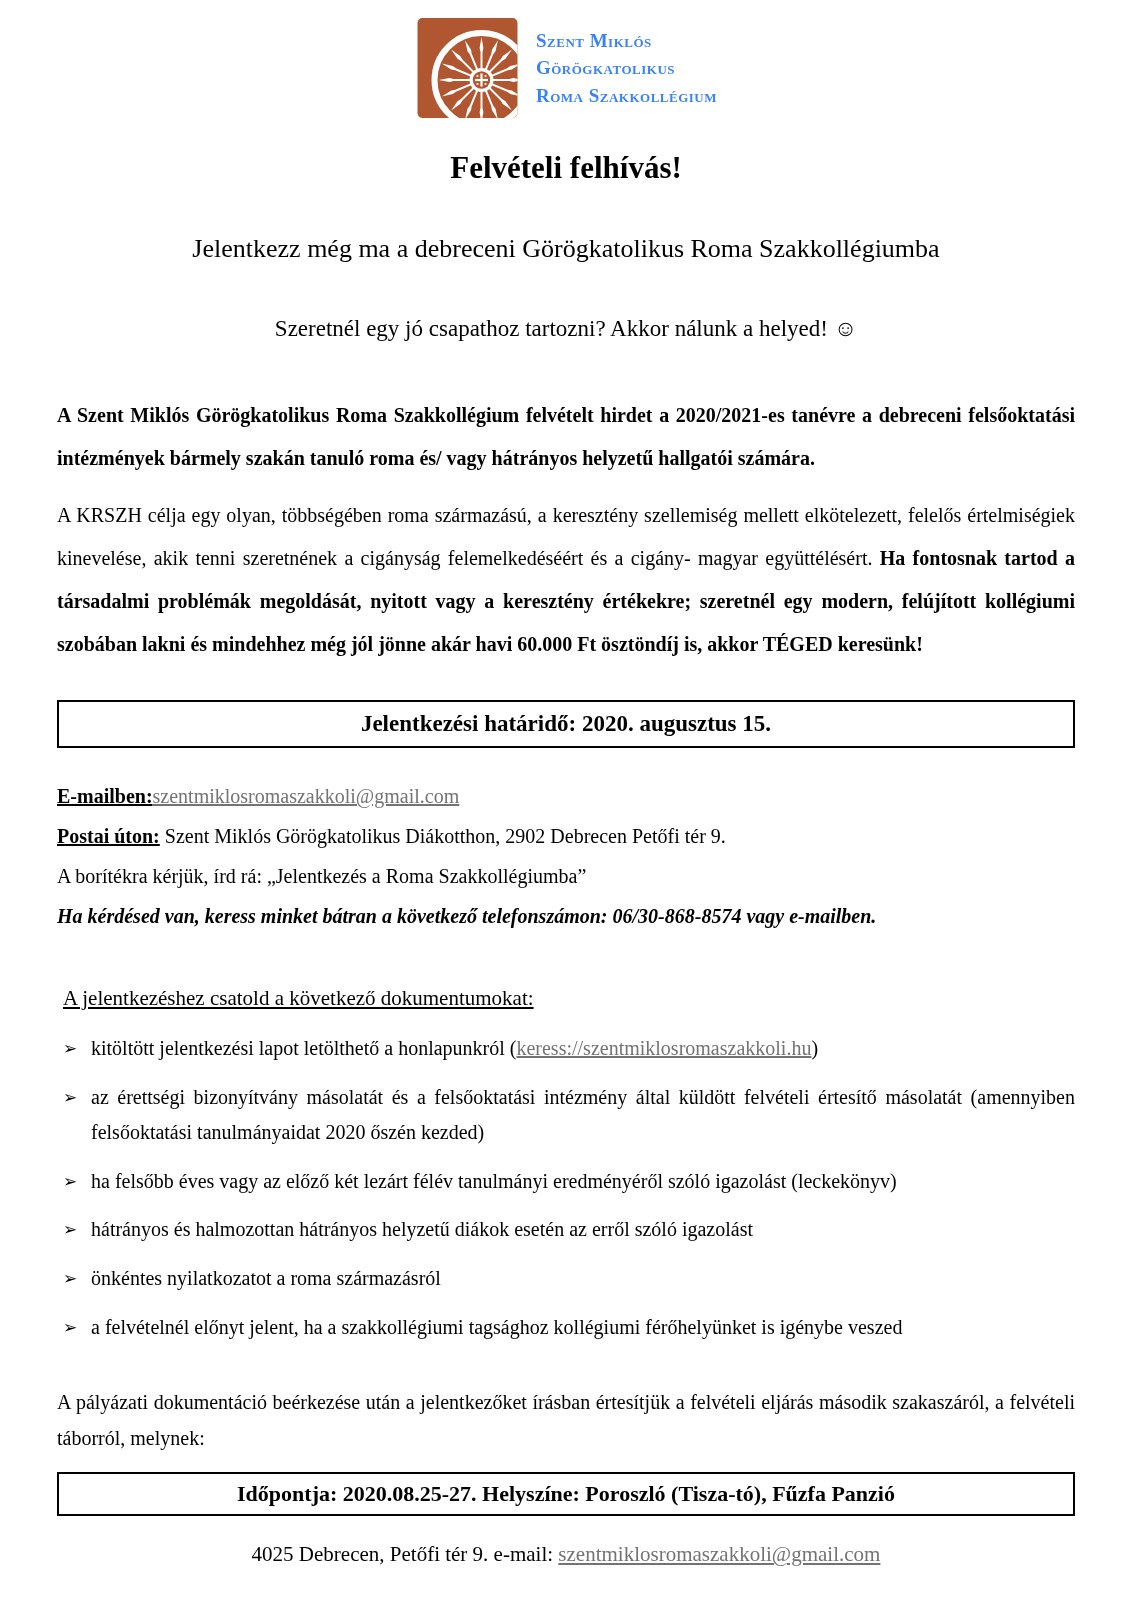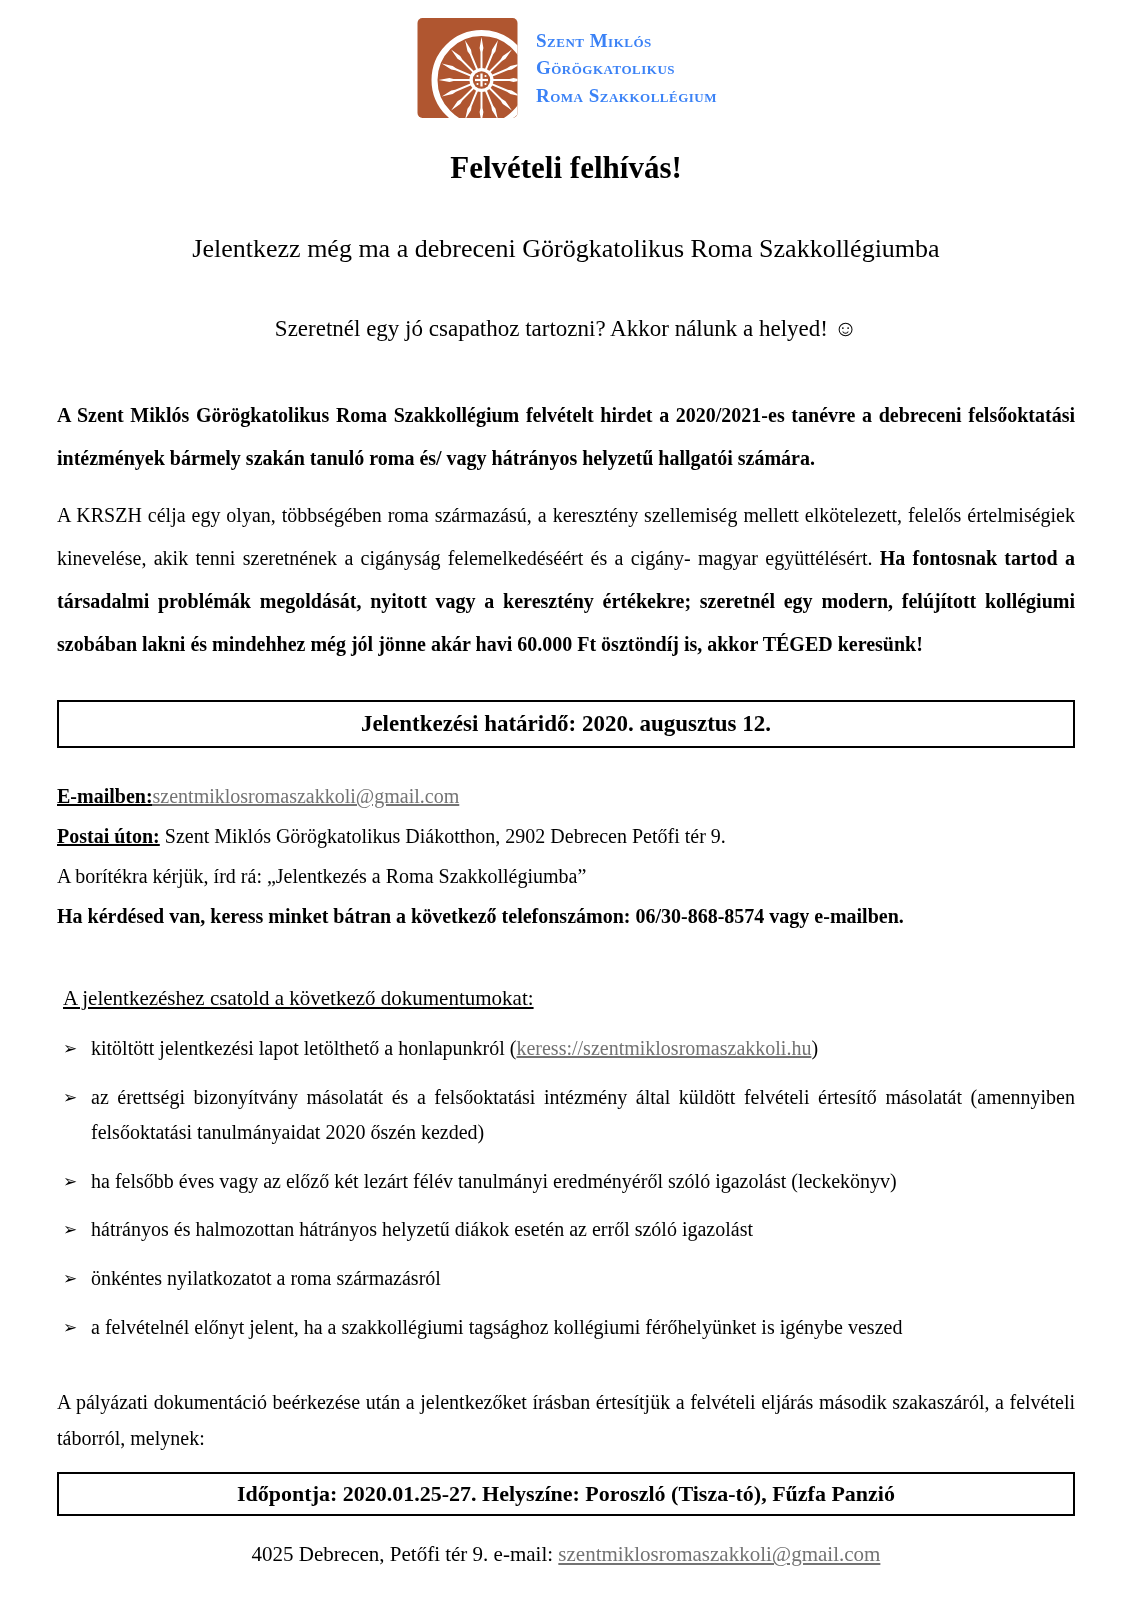--- a/index.html
+++ b/index.html
@@ -39,21 +39,21 @@
     padding:9px 10px;
     text-align:center;
     font-size:23px;
     font-weight:bold;
   }
 
   
   .contact { margin-top:28px; font-size:20px; line-height:2.0; }
   .contact .row { margin:0; }
   .label-u { font-weight:bold; text-decoration:underline; }
-  .bold-line { font-weight:bold; }
+  .bold-line { font-weight:bold;font-style:italic; }
   a.link { color:#737373; text-decoration:underline; cursor:pointer;margin-top:23px; }
 
   
   .docs-heading {
     margin-top:50px;
     padding-left:6px;
     font-size:21px; font-weight:normal; text-decoration:underline;
   }
   .bullets { margin-top:20px; }
   .bullet { display:flex; font-size:20px; line-height:1.78; margin-bottom:13px; }
@@ -118,21 +118,21 @@
     </div>
 
     <div class="doc-title">Felvételi felhívás!</div>
     <div class="doc-subtitle">Jelentkezz még ma a debreceni Görögkatolikus Roma Szakkollégiumba</div>
     <div class="doc-tagline">Szeretnél egy jó csapathoz tartozni? Akkor nálunk a helyed! ☺</div>
 
     <p class="para intro">A Szent Miklós Görögkatolikus Roma Szakkollégium felvételt hirdet a 2020/2021-es tanévre a debreceni felsőoktatási intézmények bármely szakán tanuló roma és/ vagy hátrányos helyzetű hallgatói számára.</p>
 
     <p class="para mission"><span>A KRSZH célja egy olyan, többségében roma származású, a keresztény szellemiség mellett elkötelezett, felelős értelmiségiek kinevelése, akik tenni szeretnének a cigányság felemelkedéséért és a cigány- magyar együttélésért. </span><strong>Ha fontosnak tartod a társadalmi problémák megoldását, nyitott vagy a keresztény értékekre; szeretnél egy modern, felújított kollégiumi szobában lakni és mindehhez még jól jönne akár havi 60.000 Ft ösztöndíj is, akkor TÉGED keresünk!</strong></p>
 
-    <div class="banner">Jelentkezési határidő: 2020. augusztus 12.</div>
+    <div class="banner">Jelentkezési határidő: 2020. augusztus 15.</div>
 
     <div class="contact">
       <p class="row"><span class="label-u">E-mailben:</span><a class="link">szentmiklosromaszakkoli@gmail.com</a></p>
       <p class="row"><span class="label-u">Postai úton:</span> <span>Szent Miklós Görögkatolikus Diákotthon, 2902 Debrecen Petőfi tér 9.</span></p>
       <p class="row">A borítékra kérjük, írd rá: „Jelentkezés a Roma Szakkollégiumba”</p>
       <p class="row bold-line">Ha kérdésed van, keress minket bátran a következő telefonszámon: 06/30-868-8574 vagy e-mailben.</p>
     </div>
 
     <div class="docs-heading">A jelentkezéshez csatold a következő dokumentumokat:</div>
 
@@ -158,18 +158,18 @@
         <span class="btext">önkéntes nyilatkozatot a roma származásról</span>
       </div>
       <div class="bullet">
         <span class="marker">➢</span>
         <span class="btext">a felvételnél előnyt jelent, ha a szakkollégiumi tagsághoz kollégiumi férőhelyünket is igénybe veszed</span>
       </div>
     </div>
 
     <p class="closing">A pályázati dokumentáció beérkezése után a jelentkezőket írásban értesítjük a felvételi eljárás második szakaszáról, a felvételi táborról, melynek:</p>
 
-    <div class="banner camp-banner">Időpontja: 2020.01.25-27. Helyszíne: Poroszló (Tisza-tó), Fűzfa Panzió</div>
+    <div class="banner camp-banner">Időpontja: 2020.08.25-27. Helyszíne: Poroszló (Tisza-tó), Fűzfa Panzió</div>
 
     <div class="footer"><span>4025 Debrecen, Petőfi tér 9.  e-mail: </span><a class="link">szentmiklosromaszakkoli@gmail.com</a></div>
 
   </div>
 </div>
 
 </body></html>

